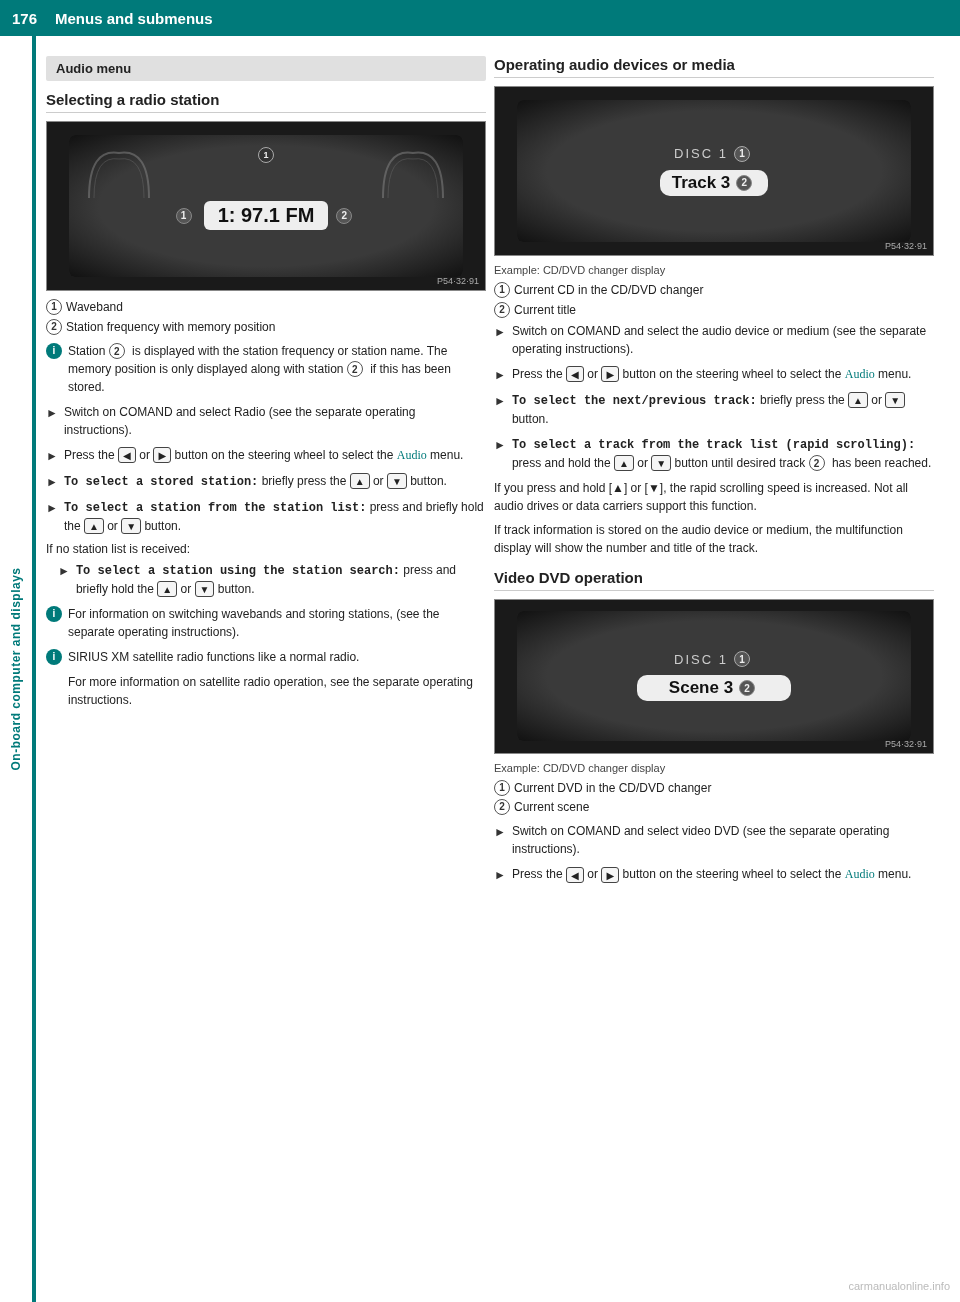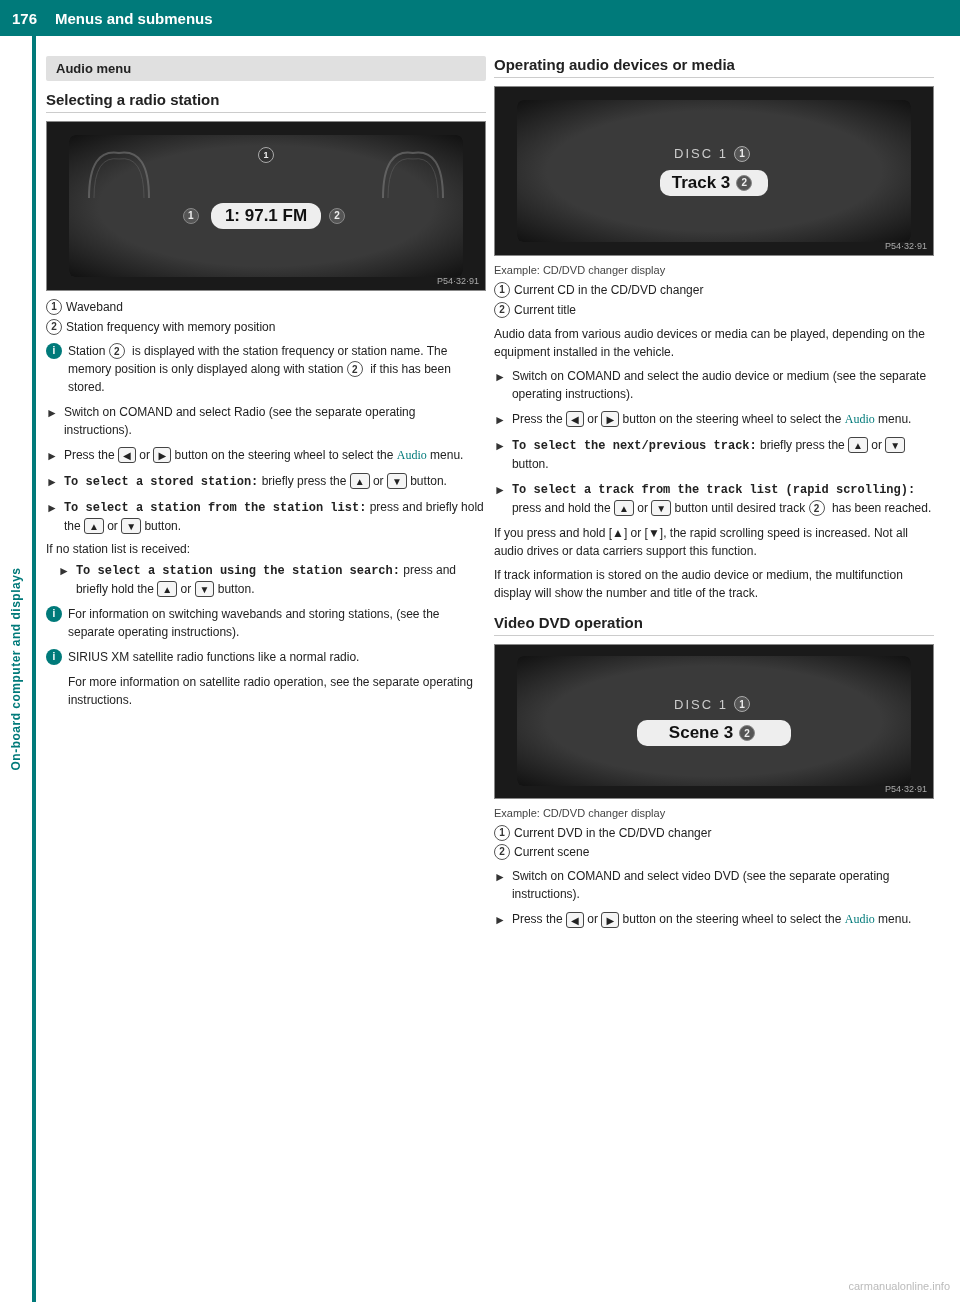--- a/index.html
+++ b/index.html
@@ -278,21 +278,21 @@
                 <path d="M15 55 Q15 12 40 16 Q65 12 65 55" stroke="#666" stroke-width="1" fill="none"></path>
               </svg>
             </div>
 
             <div style="position:absolute;top:12px;left:50%;transform:translateX(-50%);display:flex;align-items:center;gap:4px;">
               <span style="display:inline-flex;align-items:center;justify-content:center;width:16px;height:16px;border-radius:50%;border:1.5px solid #aaa;font-size:9px;font-weight:bold;color:#eee;background:#333;">1</span>
             </div>
 
             <div style="display:flex;align-items:center;gap:8px;margin-top:20px;">
               <span class="badge-circle" style="background:#555;border-color:#888;color:#eee;">1</span>
-              <div style="background:#eee;border-radius:12px;padding:3px 14px;font-size:17px;font-weight:bold;color:#111;">1: 97.1 FM</div>
+              <div style="background:#eee;border-radius:6px;padding:3px 14px;font-size:20px;font-weight:bold;color:#111;">1: 97.1 FM</div>
               <span class="badge-circle" style="background:#555;border-color:#888;color:#eee;">2</span>
             </div>
           </div>
         </div>
         <span class="p54-label">P54·32·91</span>
       </div>
 
       <div class="img-caption-line">
         <span class="badge-circle">1</span>
         <span>Waveband</span>
@@ -373,21 +373,20 @@
       <div class="img-note">Example: CD/DVD changer display</div>
       <div class="img-caption-line">
         <span class="badge-circle">1</span>
         <span>Current CD in the CD/DVD changer</span>
       </div>
       <div class="img-caption-line">
         <span class="badge-circle">2</span>
         <span>Current title</span>
       </div>
 
-      <p style="font-size:12px;line-height:1.5;margin:6px 0;">Audio data from various audio devices or media can be played, depending on the equipment installed in the vehicle.</p>
 
       <div class="bullet-block">
         <span class="bullet-arrow">►</span>
         <span class="bullet-text">Switch on COMAND and select the audio device or medium (see the separate operating instructions).</span>
       </div>
 
       <div class="bullet-block">
         <span class="bullet-arrow">►</span>
         <span class="bullet-text">Press the <span class="key-box">◀</span> or <span class="key-box">▶</span> button on the steering wheel to select the <span class="audio-text">Audio</span> menu.</span>
       </div>

